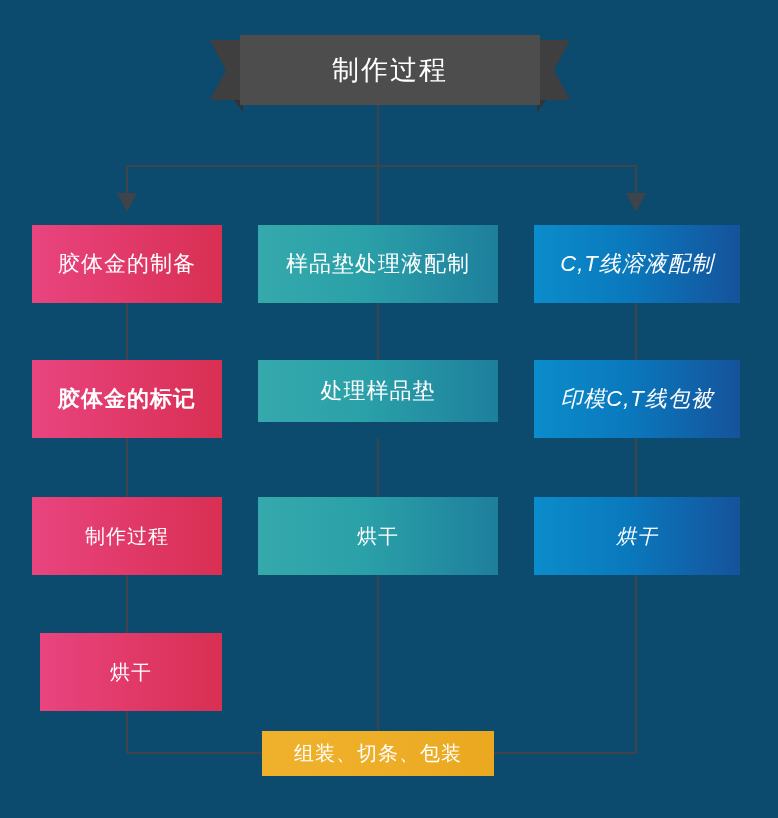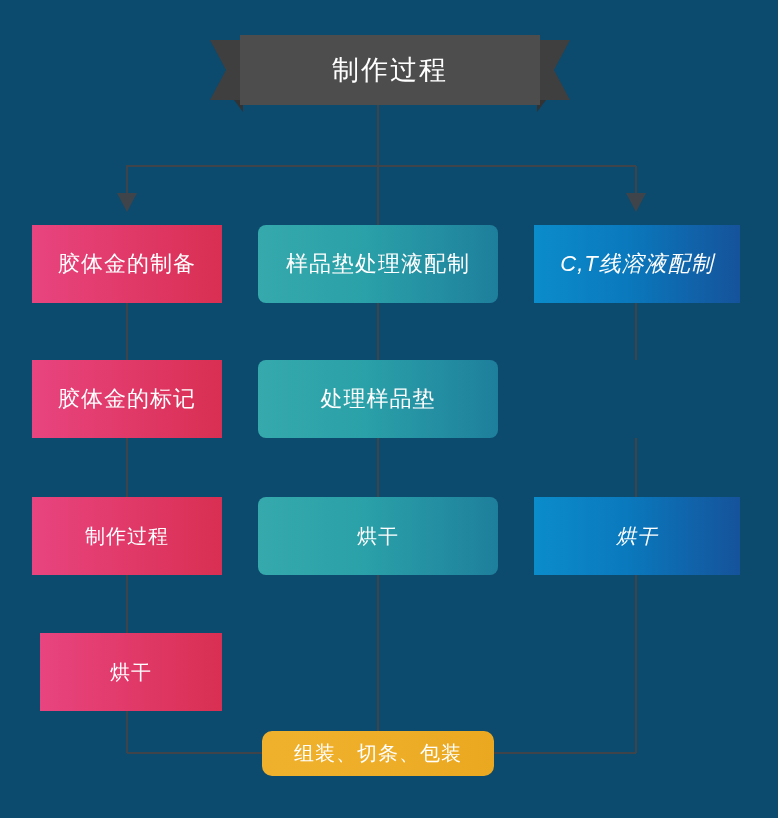--- a/index.html
+++ b/index.html
@@ -62,21 +62,20 @@
     letter-spacing: 1px;
     white-space: nowrap;
     z-index: 3;
     text-align: center;
   }
   .node.pink {
     background: linear-gradient(to right, #e8447f 0%, #e13a6a 48%, #d82f52 100%);
   }
   .node.teal {
     background: linear-gradient(to right, #35a9ac 0%, #2aa0a8 45%, #1e7f9c 100%);
-    border-radius: 8px;
   }
   .node.blue {
     background: linear-gradient(to right, #0b8ccb 0%, #0a79bd 45%, #15539b 100%);
     font-style: italic;
   }
   .node.orange {
     background: linear-gradient(to right, #efb12c 0%, #eead27 60%, #e9a81f 100%);
     font-size: 20px;
   }
   .node.small {
@@ -134,32 +133,33 @@
 
     <polygon points="546,100 537,100 537,112" fill="#333333"></polygon>
 
     <polygon points="240,35 540,35 540,105 240,105" fill="#4d4d4d"></polygon>
   </svg>
 
   <div class="ribbon-title">制作过程</div>
 
   <div class="node pink" style="left:32px; top:225px; width:190px; height:78px;">胶体金的制备</div>
 
-  <div class="node pink" style="left:32px; top:360px; width:190px; height:78px;">胶体金的标记</div>
+  <div class="node pink" style="left:32px; top:360px; width:190px; height:78px;font-weight:bold;">胶体金的标记</div>
 
   <div class="node pink small" style="left:32px; top:497px; width:190px; height:78px;">制作过程</div>
 
   <div class="node pink small" style="left:40px; top:633px; width:182px; height:78px;">烘干</div>
 
   <div class="node teal" style="left:258px; top:225px; width:240px; height:78px;">样品垫处理液配制</div>
 
-  <div class="node teal" style="left:258px; top:360px; width:240px; height:78px;">处理样品垫</div>
+  <div class="node teal" style="left:258px; top:360px; width:240px; height:62px;">处理样品垫</div>
 
   <div class="node teal small" style="left:258px; top:497px; width:240px; height:78px;">烘干</div>
 
   <div class="node blue" style="left:534px; top:225px; width:206px; height:78px;">C,T线溶液配制</div>
 
+  <div class="node blue" style="left:534px; top:360px; width:206px; height:78px;">印模C,T线包被</div>
 
   <div class="node blue small" style="left:534px; top:497px; width:206px; height:78px;">烘干</div>
 
-  <div class="node orange" style="left:262px; top:731px; width:232px; height:45px;border-radius:10px;">组装、切条、包装</div>
+  <div class="node orange" style="left:262px; top:731px; width:232px; height:45px;">组装、切条、包装</div>
 
 </div>
 
 </body></html>

